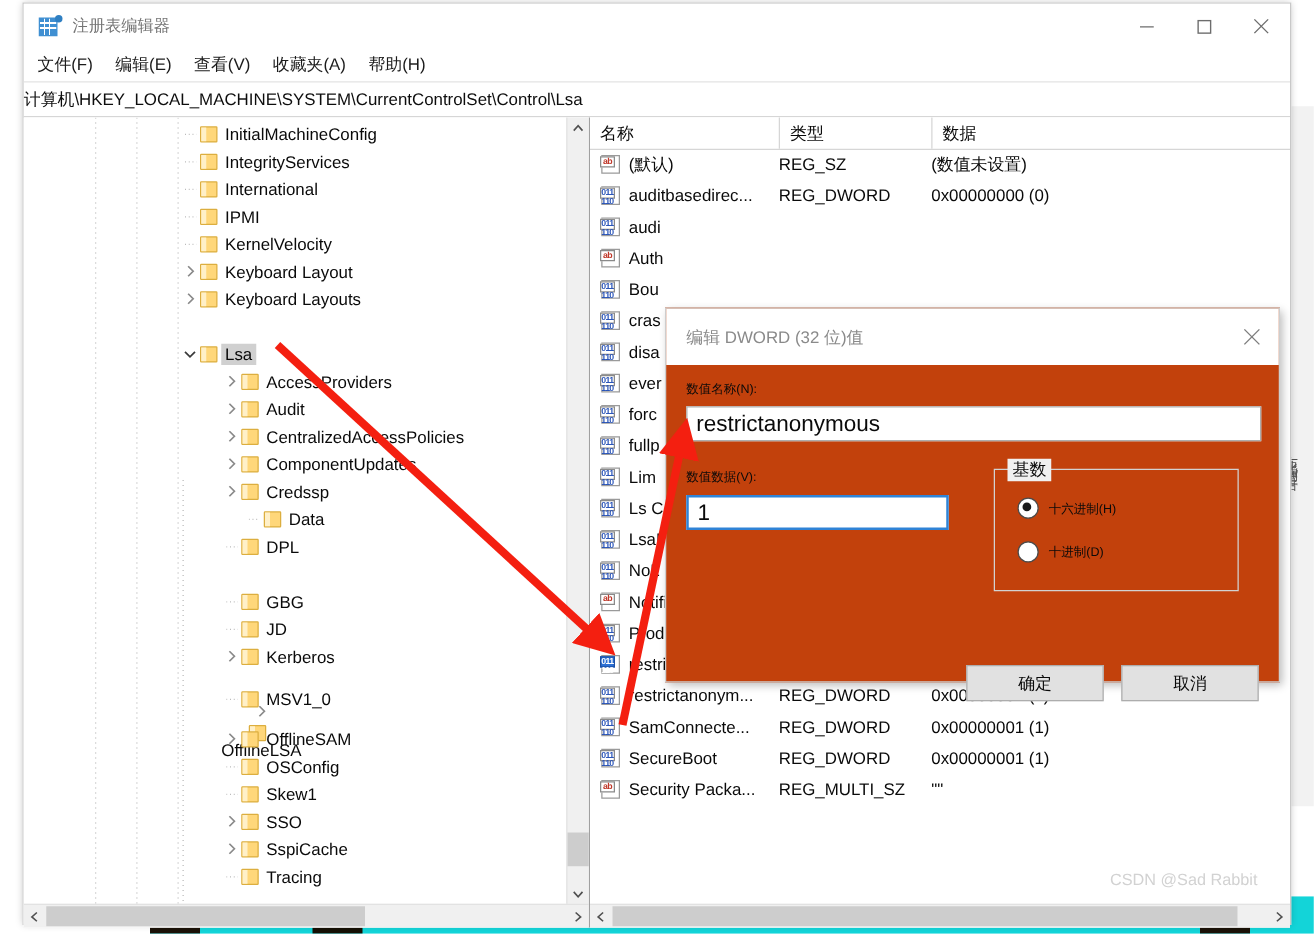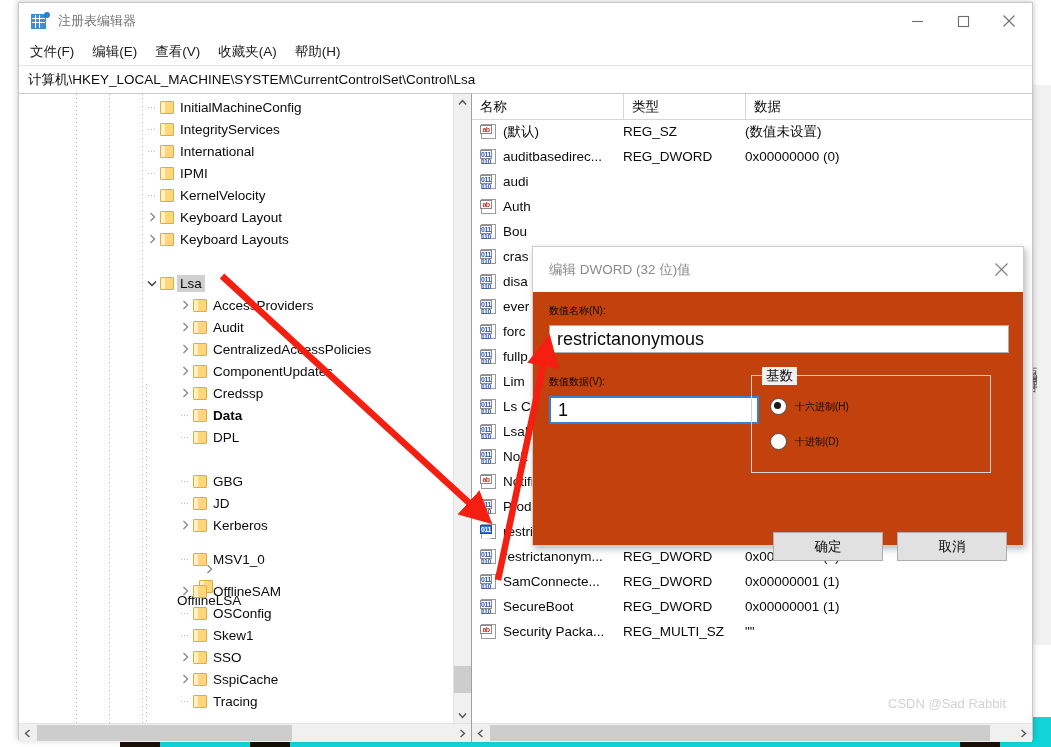--- a/index.html
+++ b/index.html
@@ -47,21 +47,21 @@
   #title-text{font-size:13px;color:#757575;}
   #winbtns{margin-left:auto;display:flex;height:36px;}
   .winbtn{width:46px;height:36px;display:flex;align-items:center;justify-content:center;color:#6d6d6d;}
   .winbtn svg{display:block;}
   
   #menubar{height:26px;display:flex;align-items:center;padding-left:11px;background:#fff;}
   .menu-item{font-size:13.5px;color:#1b1b1b;margin-right:18px;}
   
   #addressbar{
     height:27px;border-top:1px solid #e3e3e3;border-bottom:1px solid #c9c9c9;
-    display:flex;align-items:center;padding-left:9px;font-size:13.5px;color:#0d0d0d;
+    display:flex;align-items:center;font-size:13.5px;color:#0d0d0d;
     background:#fff;white-space:nowrap;overflow:hidden;
   }
   
   #body{display:flex;height:648px;background:#fff;position:relative;}
   
   #treepane{width:453px;position:relative;border-right:1px solid #a0a0a0;background:#fff;box-sizing:border-box;}
   #treeview{position:absolute;left:0;top:0;right:17px;bottom:18px;overflow:hidden;}
   .guide{position:absolute;top:0;bottom:0;width:1px;
     background-image:linear-gradient(to bottom,#b9b9b9 1px,transparent 1px);
     background-size:1px 4px;}
@@ -108,21 +108,21 @@
   #dlg-title-text{font-size:13.5px;color:#8a8a8a;margin-left:16px;}
   #dlg-close{margin-left:auto;width:44px;height:45px;display:flex;align-items:center;justify-content:center;color:#7d7d7d;}
   .dlg-label{font-size:10px;color:#0a0a0a;}
   #dlg-body{padding:0 16px;position:relative;}
   .txtinput{
     height:28px;background:#fff;border:1px solid #adadad;box-sizing:border-box;
     display:flex;align-items:center;padding-left:7px;font-size:18px;color:#0a0a0a;
   }
   .txtinput.focused{border:2px solid #2f83d6;}
   #fieldset-base{
-    position:absolute;right:16px;top:0;width:240px;height:98px;
+    position:absolute;right:16px;top:0;width:196px;height:98px;
     border:1px solid #d2d2d2;box-sizing:border-box;
   }
   #fieldset-base .legend{position:absolute;left:10px;top:-9px;background:#f0f0f0;padding:0 4px;font-size:13.5px;color:#0a0a0a;}
   .radio-row{display:flex;align-items:center;margin-left:18px;}
   .radio{width:15px;height:15px;border-radius:50%;border:1px solid #4b4b4b;background:#fff;position:relative;margin-right:8px;flex:none;}
   .radio.on::after{content:"";position:absolute;left:3px;top:3px;width:7px;height:7px;border-radius:50%;background:#1a1a1a;}
   .btn{
     width:110px;height:29px;background:#e1e1e1;border:1px solid #adadad;box-sizing:border-box;
     display:flex;align-items:center;justify-content:center;font-size:13.5px;color:#0a0a0a;
   }
@@ -333,21 +333,21 @@
               <svg width="7" height="10" viewBox="0 0 7 10">
                 <polyline points="1.5,1 5.5,5 1.5,9" fill="none" stroke="#8a8a8a" stroke-width="1.4"></polyline>
               </svg>
             </div>
             <div class="folder">
               <div class="back"></div>
               <div class="tab"></div>
             </div>
             <div class="tlabel">Credssp</div>
           </div>
-          <div class="tnode" style="left: 158px; top: 310px; font-weight: bold;">
+          <div class="tnode" style="left: 176px; top: 310px;">
             <div class="twist">
               <span style="display:block;width:9px;height:1px;background-image:linear-gradient(to right,#b9b9b9 1px,transparent 1px);background-size:3px 1px;"></span>
             </div>
             <div class="folder">
               <div class="back"></div>
               <div class="tab"></div>
             </div>
             <div class="tlabel">Data</div>
           </div>
           <div class="tnode" style="left: 158px; top: 332px;">

